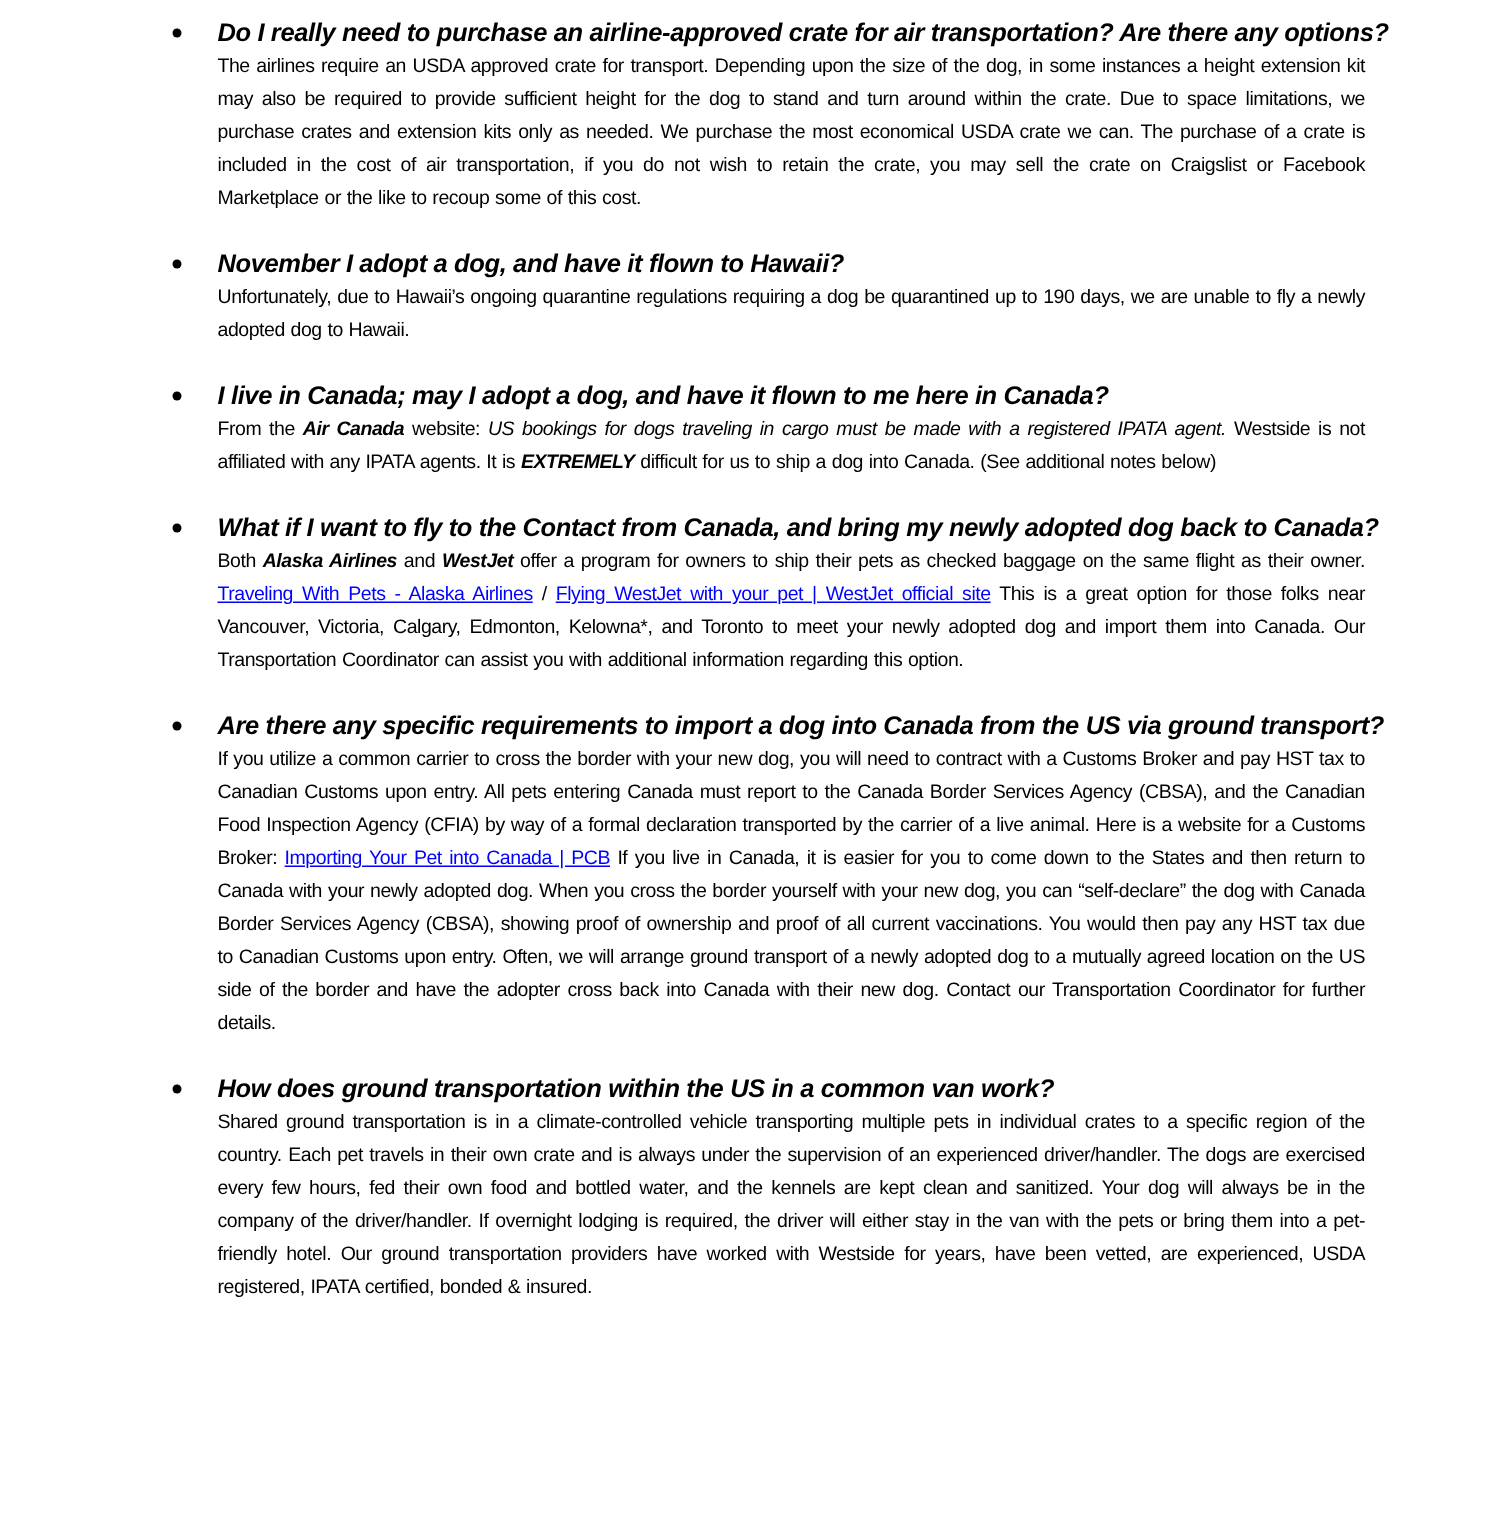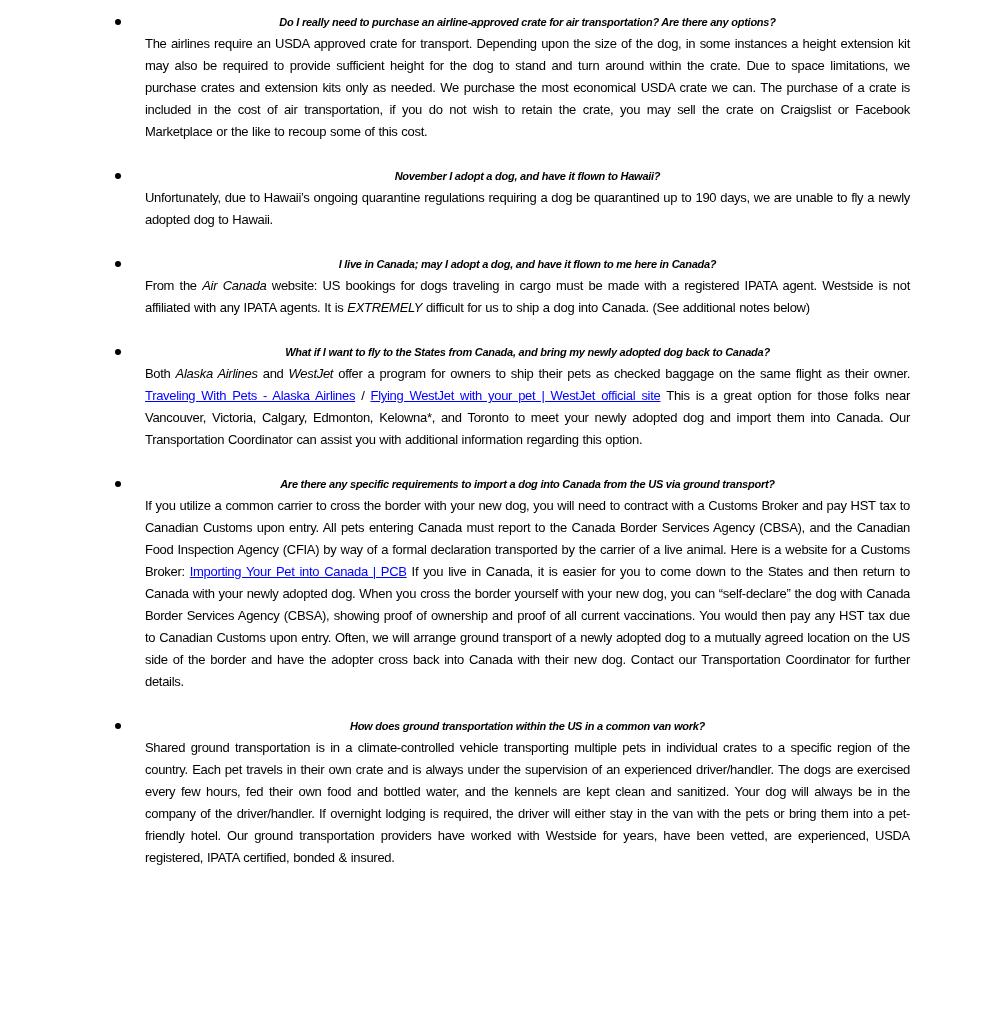--- a/index.html
+++ b/index.html
@@ -11,30 +11,30 @@
   .page { position: relative; padding-top: 11px; }
   .faq-item { position: relative; margin-left: 145px; width: 765px; margin-bottom: 22px; }
   .bullet {
     position: absolute; left: -30px; top: 0; width: 8px; height: 22px;
   }
   .bullet::before {
     content: ""; position: absolute; left: 0; top: 8px;
     width: 6px; height: 6px; border-radius: 50%; background: #000;
   }
   .question {
-    font-style: italic; font-weight: bold; font-size: 11px; line-height: 22px;
-    letter-spacing: -0.25px; white-space: nowrap; text-align: center;
+    font-style: italic; font-weight: bold; font-size: 17px; line-height: 22px;
+    letter-spacing: -0.25px; white-space: nowrap;
   }
   .answer {
     font-size: 13px; line-height: 22px; text-align: justify;
     letter-spacing: -0.3px; word-spacing: 0.5px;
   }
   .answer a { color: #0000ff; text-decoration: underline; }
-  .bi { font-weight: normal; font-style: italic; }
-  .it { }
+  .bi { font-weight: bold; font-style: italic; }
+  .it { font-style: italic; }
 </style>
 </head>
 <body>
 
 <div class="page">
 
   <div class="faq-item">
     <span class="bullet"></span>
     <div class="question">Do I really need to purchase an airline-approved crate for air transportation?  Are there any options?</div>
     <div class="answer">The airlines require an USDA approved crate for transport.  Depending upon the size of the dog, in some instances a height extension kit may also be required to provide sufficient height for the dog to stand and turn around within the crate.  Due to space limitations, we purchase crates and extension kits only as needed.  We purchase the most economical USDA crate we can.  The purchase of a crate is included in the cost of air transportation, if you do not wish to retain the crate, you may sell the crate on Craigslist or Facebook Marketplace or the like to recoup some of this cost.</div>
@@ -47,21 +47,21 @@
   </div>
 
   <div class="faq-item">
     <span class="bullet"></span>
     <div class="question">I live in Canada; may I adopt a dog, and have it flown to me here in Canada?</div>
     <div class="answer"><span>From the </span><span class="bi">Air Canada</span><span> website:  </span><span class="it">US bookings for dogs traveling in cargo must be made with a registered IPATA agent.</span><span>  Westside is not affiliated with any IPATA agents.  It is </span><span class="bi">EXTREMELY</span><span> difficult for us to ship a dog into Canada.     (See additional notes below)</span></div>
   </div>
 
   <div class="faq-item">
     <span class="bullet"></span>
-    <div class="question">What if I want to fly to the States from Canada, and bring my newly adopted dog back to Canada?</div>
+    <div class="question">What if I want to fly to the Contact from Canada, and bring my newly adopted dog back to Canada?</div>
     <div class="answer"><span>Both </span><span class="bi">Alaska Airlines</span><span> and </span><span class="bi">WestJet</span><span> offer a program for owners to ship their pets as checked baggage on the same flight as their owner.  </span><a style="color: rgb(0, 0, 255);">Traveling With Pets - Alaska Airlines</a><span>  /  </span><a style="color: rgb(0, 0, 255);">Flying WestJet with your pet | WestJet official site</a><span>  This is a great option for those folks near Vancouver, Victoria, Calgary, Edmonton, Kelowna*, and Toronto to meet your newly adopted dog and import them into Canada.  Our Transportation Coordinator can assist you with additional information regarding this option.</span></div>
   </div>
 
   <div class="faq-item">
     <span class="bullet"></span>
     <div class="question">Are there any specific requirements to import a dog into Canada from the US via ground transport?</div>
     <div class="answer"><span>If you utilize a common carrier to cross the border with your new dog, you will need to contract with a Customs Broker and pay HST tax to Canadian Customs upon entry.  All pets entering Canada must report to the Canada Border Services Agency (CBSA), and the Canadian Food Inspection Agency (CFIA) by way of a formal declaration transported by the carrier of a live animal.  Here is a website for a Customs Broker: </span><a style="color: rgb(0, 0, 255);">Importing Your Pet into Canada | PCB</a><span>  If you live in Canada, it is easier for you to come down to the States and then return to Canada with your newly adopted dog.  When you cross the border yourself with your new dog, you can “self-declare” the dog with Canada Border Services Agency (CBSA), showing proof of ownership and proof of all current vaccinations.  You would then pay any HST tax due to Canadian Customs upon entry.  Often, we will arrange ground transport of a newly adopted dog to a mutually agreed location on the US side of the border and have the adopter cross back into Canada with their new dog.  Contact our Transportation Coordinator for further details.</span></div>
   </div>
 
   <div class="faq-item">

